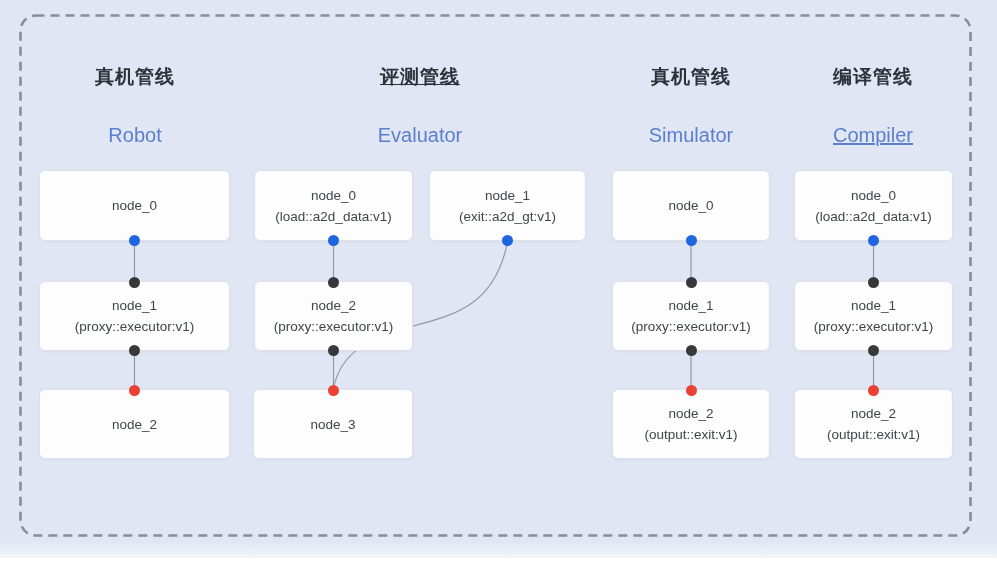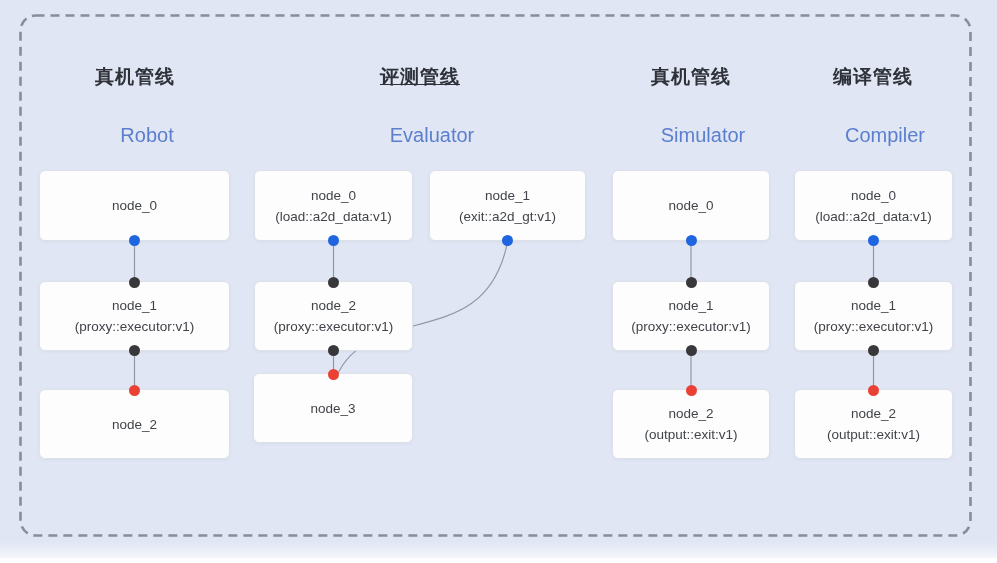--- a/index.html
+++ b/index.html
@@ -37,21 +37,21 @@
     fill:none;stroke:var(--edge-line);stroke-width:1.2;
   }
   .ptitle{
     position:absolute;transform:translateX(-50%);
     font-size:19px;font-weight:700;letter-spacing:1px;
     color:var(--title-text);white-space:nowrap;
   }
   .psub{
     position:absolute;transform:translateX(-50%);
     font-size:20px;font-weight:400;
-    color:var(--subtitle-text);white-space:nowrap;margin-left:12px;
+    color:var(--subtitle-text);white-space:nowrap;
   }
   .node{
     position:absolute;
     background:var(--node-fill);
     border:1px solid var(--node-border);
     border-radius:6px;
     box-shadow:0 1px 3px rgba(60,70,110,0.06);
     display:flex;flex-direction:column;
     align-items:center;justify-content:center;
     box-sizing:border-box;
@@ -95,21 +95,21 @@
   </svg>
 
   <div class="ptitle" style="left:135px;top:64px;">真机管线</div>
   <div class="ptitle" style="left:420px;top:64px;text-decoration:underline;">评测管线</div>
   <div class="ptitle" style="left:691px;top:64px;">真机管线</div>
   <div class="ptitle" style="left:873px;top:64px;">编译管线</div>
 
   <div class="psub" style="left:135px;top:124px;">Robot</div>
   <div class="psub" style="left:420px;top:124px;">Evaluator</div>
   <div class="psub" style="left:691px;top:124px;">Simulator</div>
-  <div class="psub" style="left:873px;top:124px;">Compiler</div>
+  <div class="psub" style="left:873px;top:124px;text-decoration:underline;">Compiler</div>
 
   <div class="node" style="left:39px;top:170px;width:191px;height:71px;">
     <span class="port pb blue"></span>
     <div class="nline">node_0</div>
   </div>
   <div class="node" style="left:39px;top:281px;width:191px;height:70px;">
     <span class="port pt dark"></span>
     <span class="port pb dark"></span>
     <div class="nline">node_1</div>
     <div class="nline">(proxy::executor:v1)</div>
@@ -128,21 +128,21 @@
     <span class="port pb blue"></span>
     <div class="nline">node_1</div>
     <div class="nline">(exit::a2d_gt:v1)</div>
   </div>
   <div class="node" style="left:254px;top:281px;width:159px;height:70px;">
     <span class="port pt dark"></span>
     <span class="port pb dark"></span>
     <div class="nline">node_2</div>
     <div class="nline">(proxy::executor:v1)</div>
   </div>
-  <div class="node" style="left:253px;top:373px;width:160px;height:70px;gap:40px;">
+  <div class="node" style="left:253px;top:389px;width:160px;height:70px;gap:40px;">
     <span class="port pt red"></span>
     <div class="nline">node_3</div>
   </div>
 
   <div class="node" style="left:612px;top:170px;width:158px;height:71px;">
     <span class="port pb blue"></span>
     <div class="nline">node_0</div>
   </div>
   <div class="node" style="left:612px;top:281px;width:158px;height:70px;">
     <span class="port pt dark"></span>

